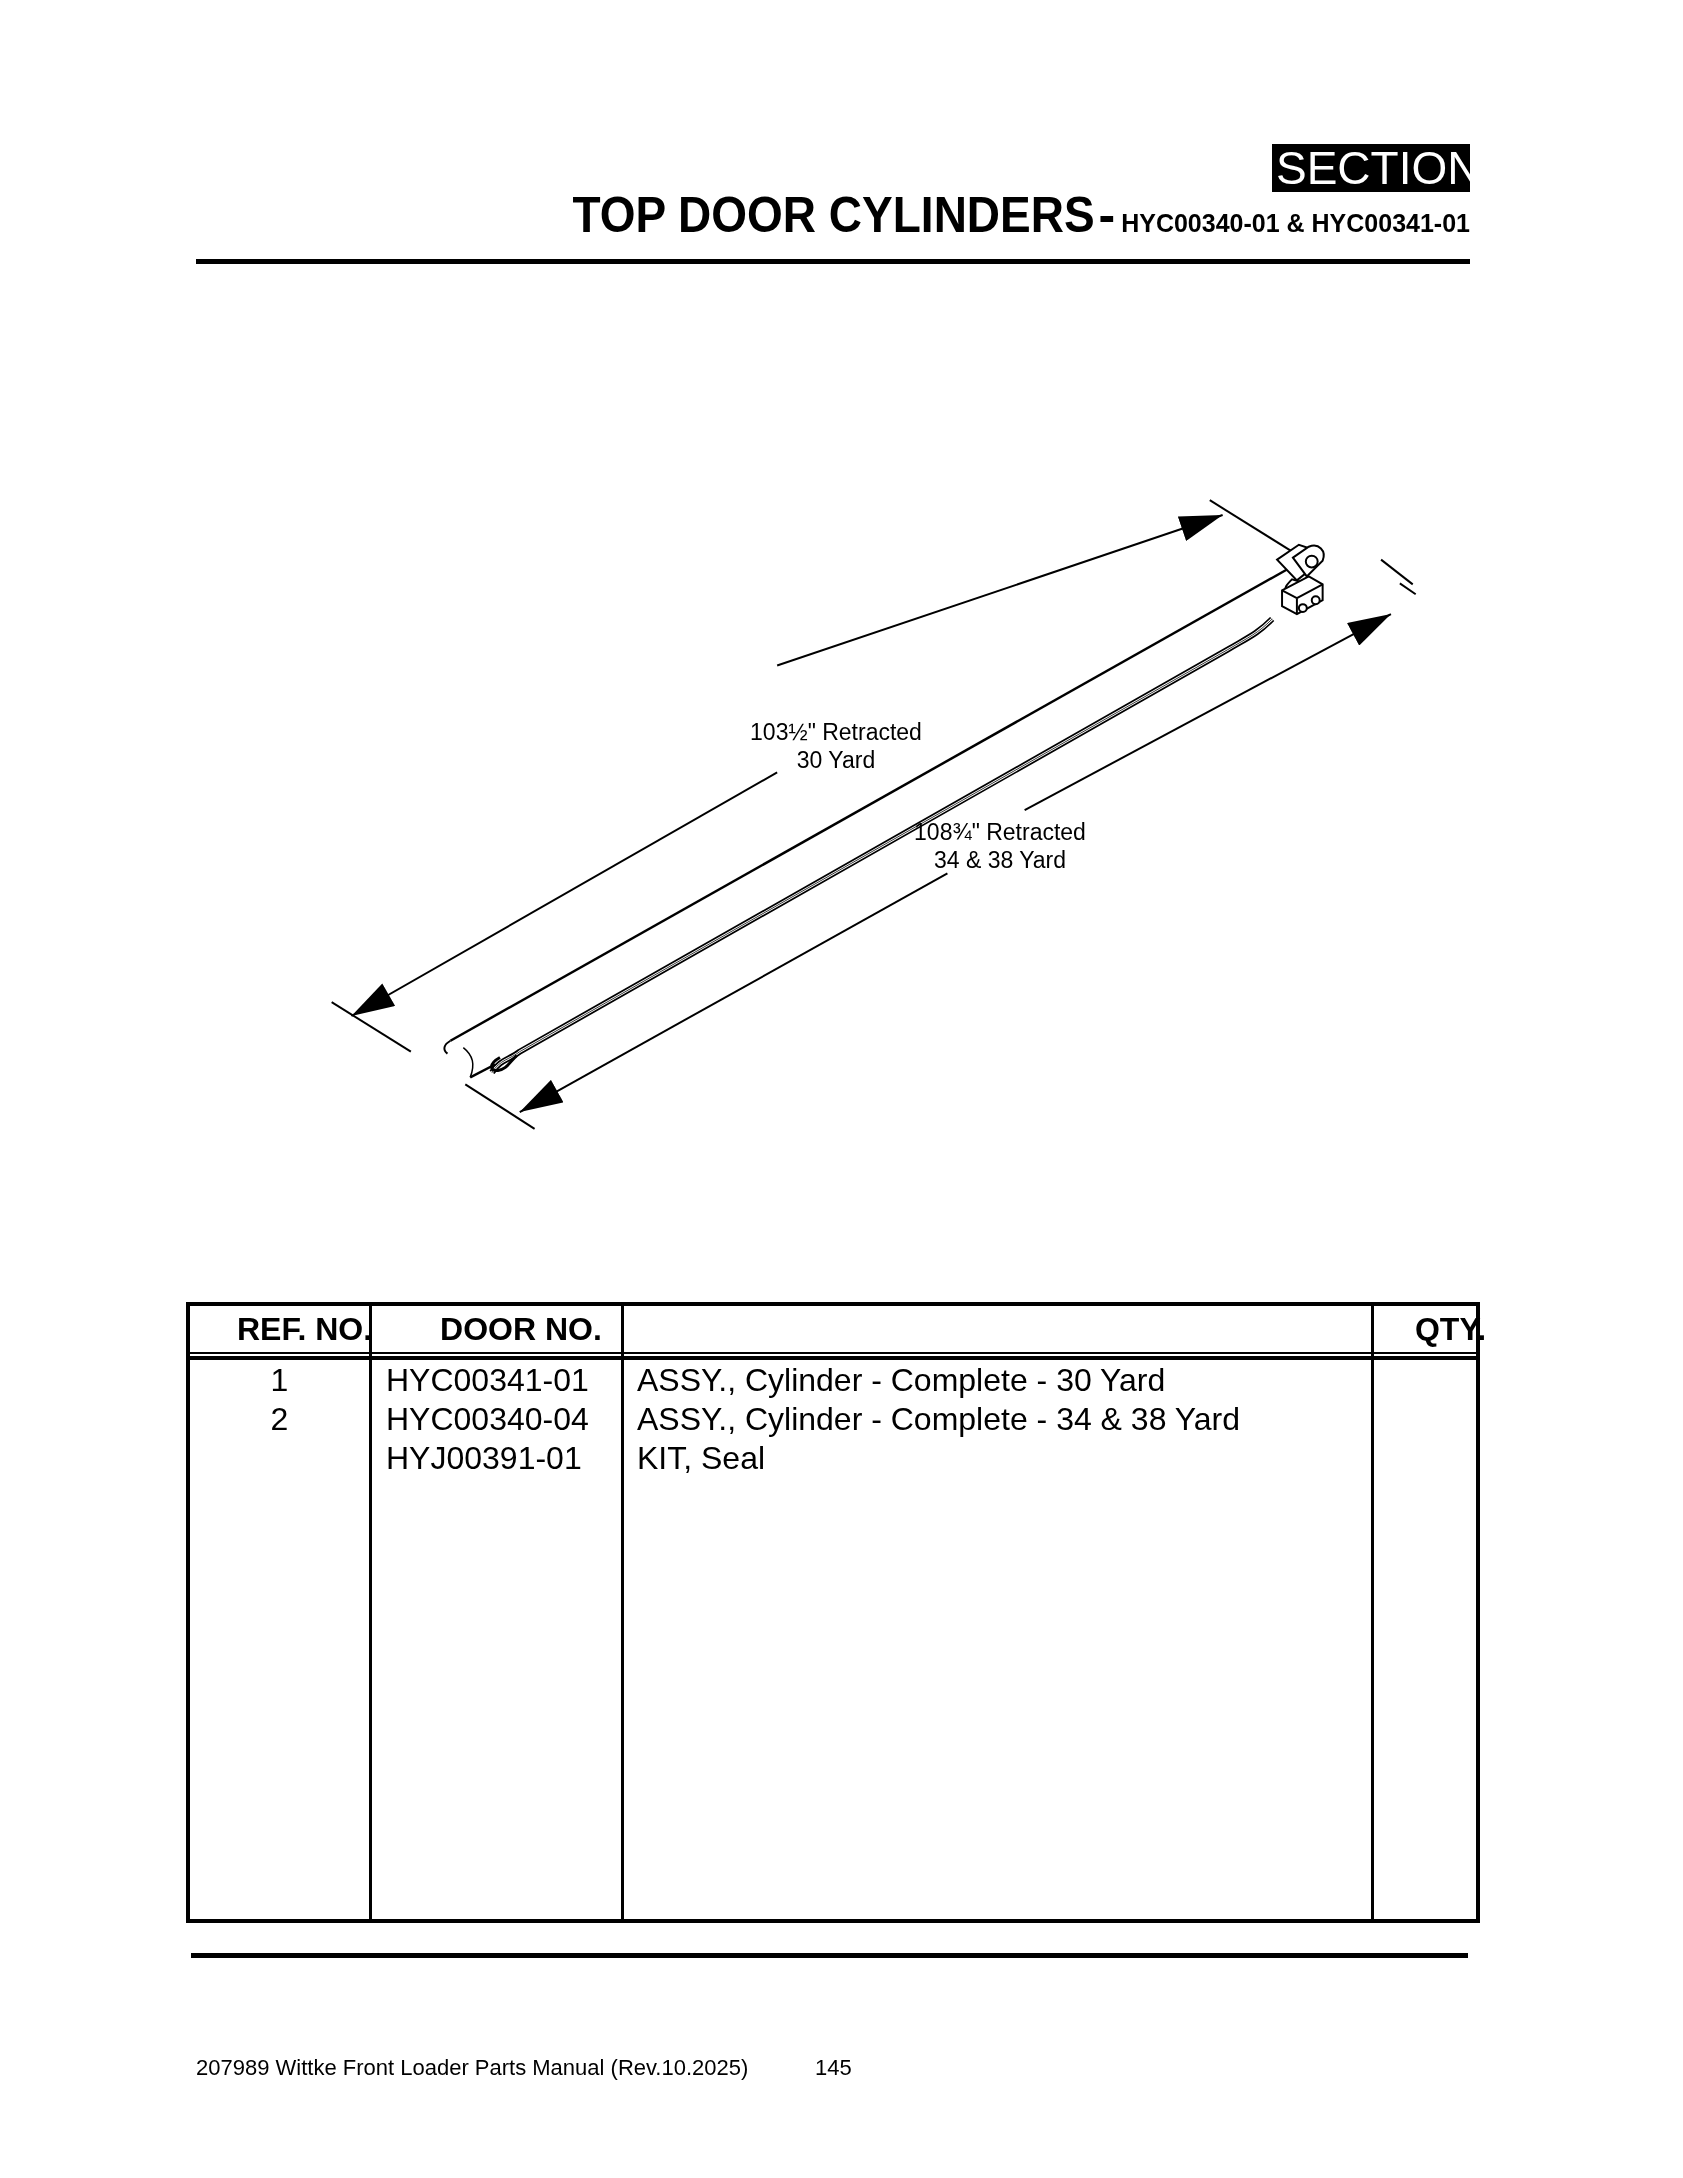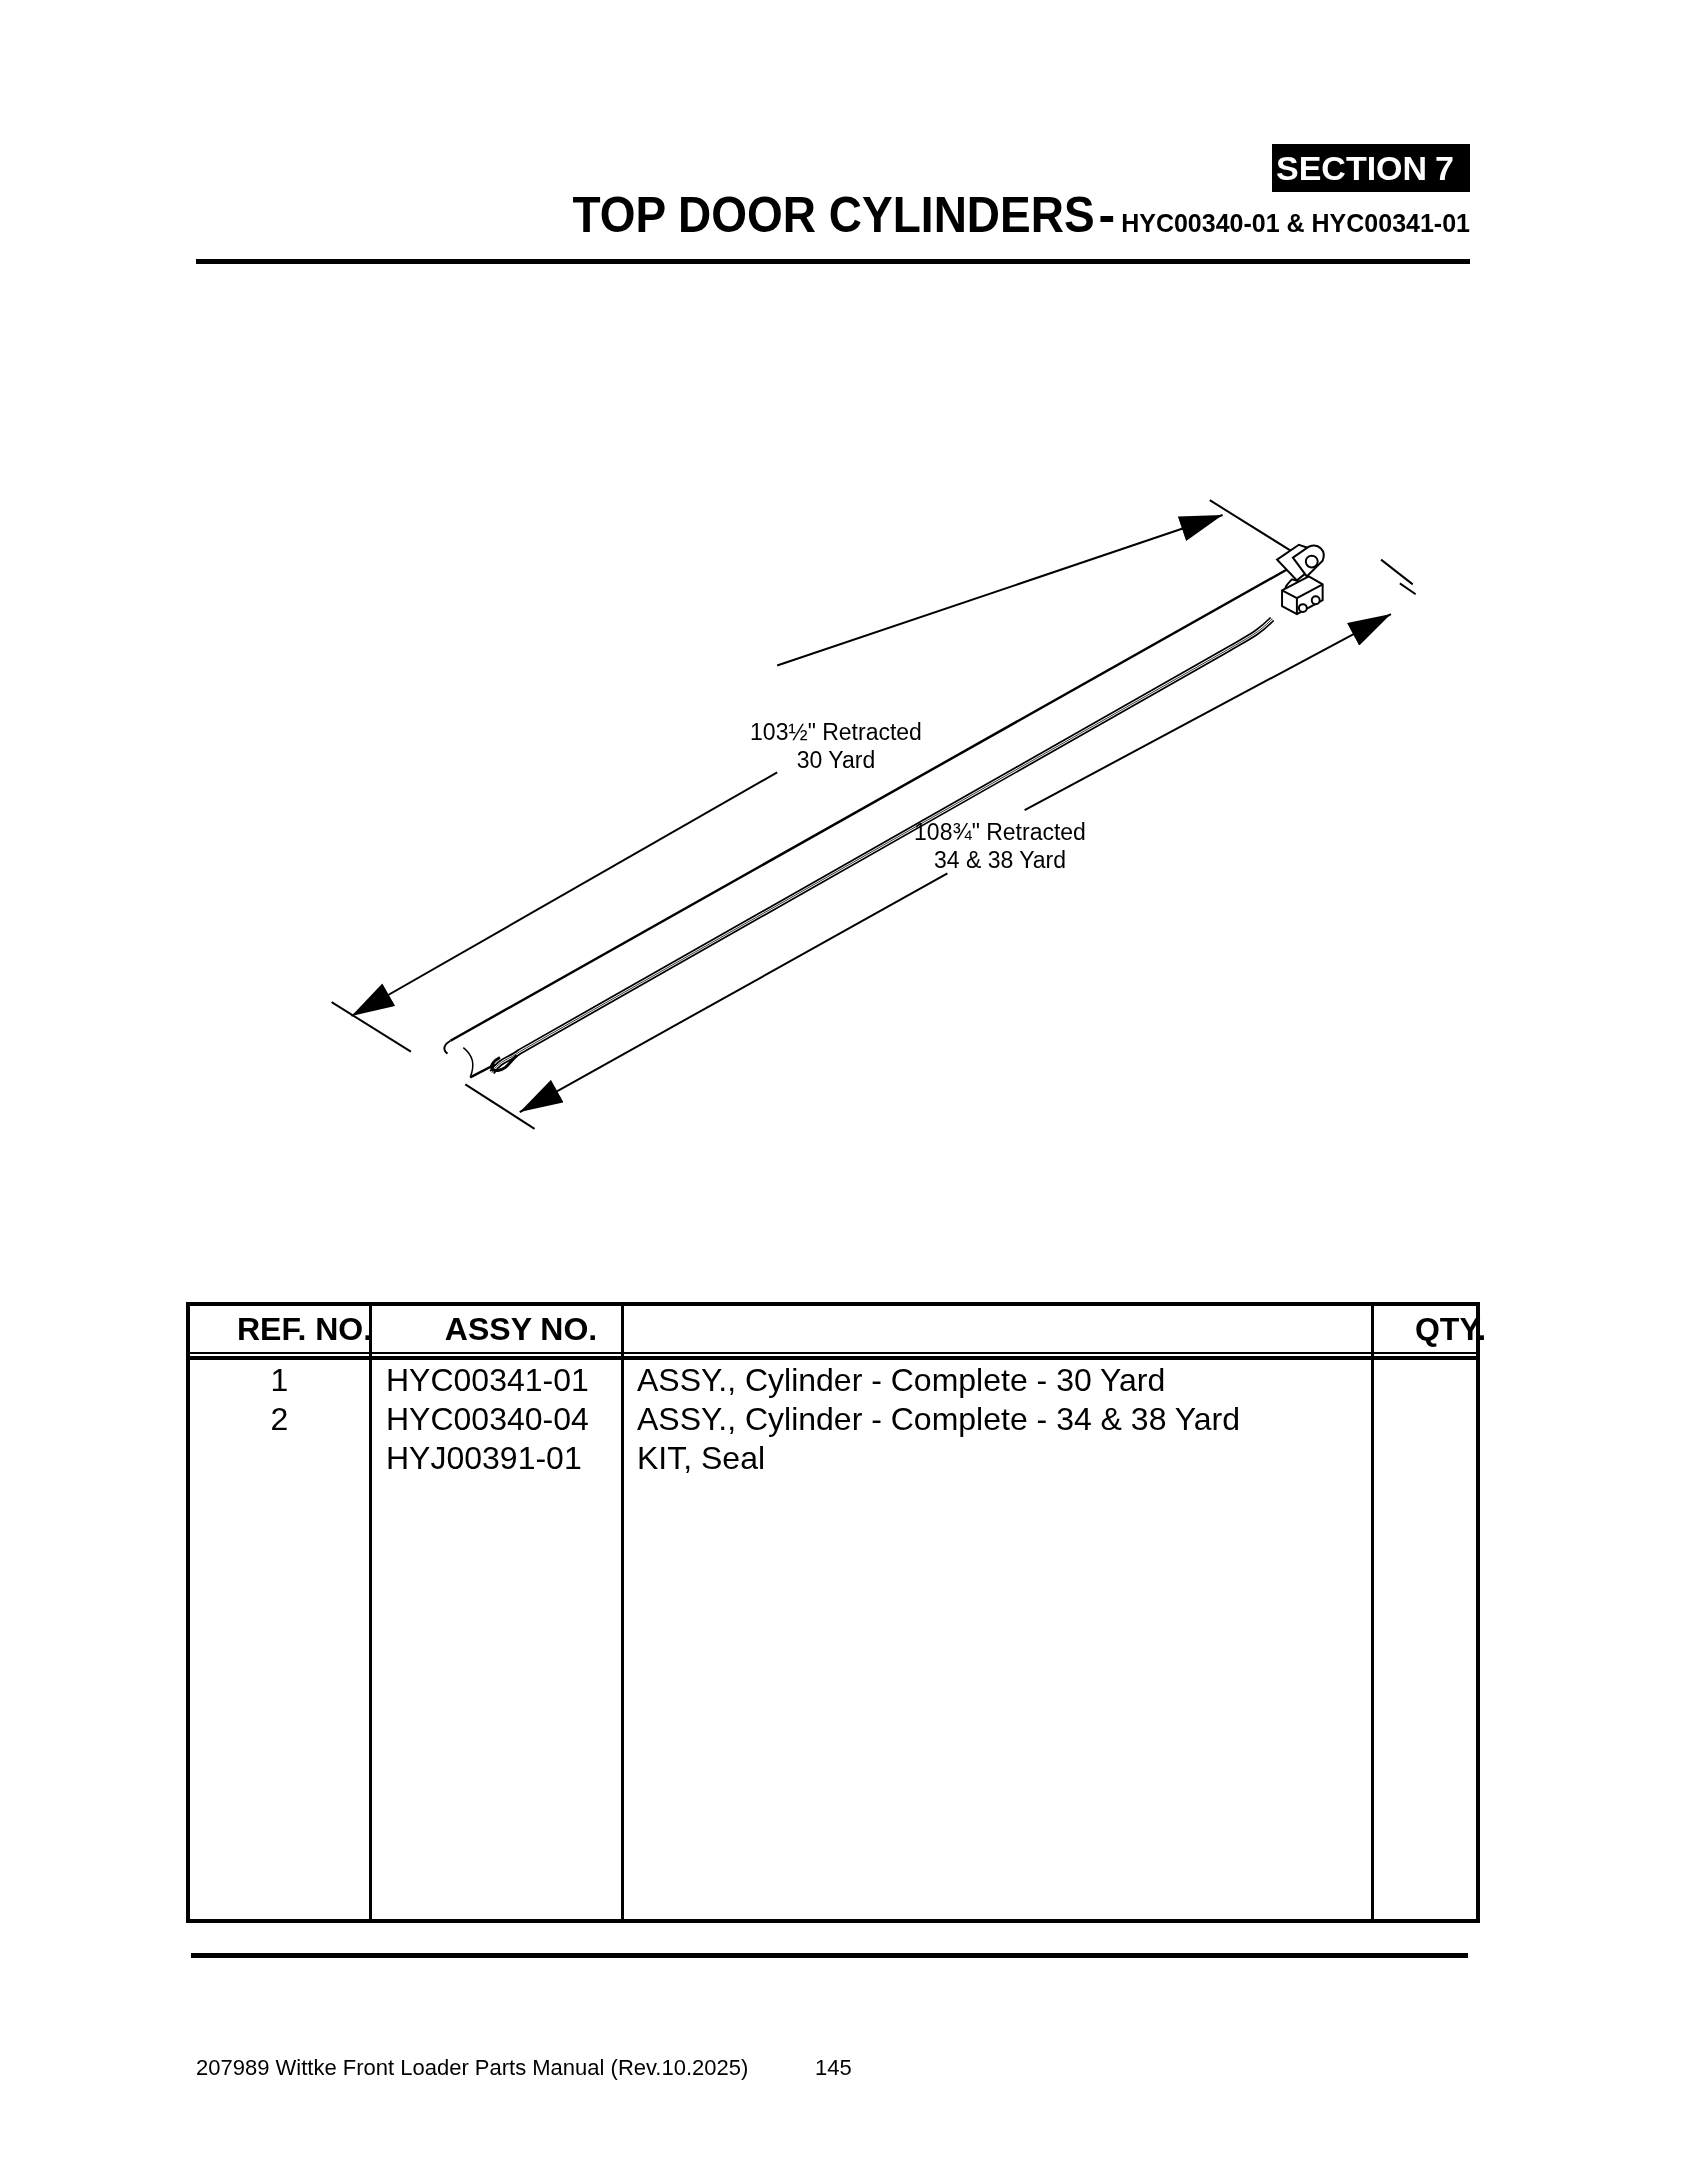--- a/index.html
+++ b/index.html
@@ -2,21 +2,21 @@
 <html><head>
 <meta charset="utf-8">
 <style>
   html, body { margin: 0; padding: 0; background: #ffffff; }
   body {
     width: 1683px; height: 2178px; position: relative; overflow: hidden;
     font-family: "Liberation Sans", sans-serif; color: #000;
   }
   .section-badge {
     position: absolute; left: 1272px; top: 144px; width: 198px; height: 48px;
-    background: #000; color: #fff; font-weight: bold; font-size: 34px;
+    background: #000; color: #fff; font-weight: normal; font-size: 46px;
     display: flex; align-items: center; justify-content: space-between;
     padding: 0 16px 0 4px; box-sizing: border-box; letter-spacing: 0px;
   }
   .title-line {
     position: absolute; right: 213px; top: 186px; white-space: nowrap;
     font-weight: bold; display: flex; align-items: baseline;
   }
   .title-main { font-size: 50px; transform: scaleX(0.92); transform-origin: right bottom; display: inline-block; }
   .title-dash { font-size: 50px; margin: 0 6px 0 4px; }
   .title-sub { font-size: 25px; text-align: right; }
@@ -129,21 +129,21 @@
 </div>
 
 <div class="parts-table">
   <div class="col-div" style="left:179px;"></div>
   <div class="col-div" style="left:431px;"></div>
   <div class="col-div" style="left:1181px;"></div>
   <div class="hdr-rule1"></div>
   <div class="hdr-rule2"></div>
 
   <div class="hdr-cell" style="left:0; width:179px;">REF. NO.</div>
-  <div class="hdr-cell" style="left:182px; width:248px;">ASSY NO.</div>
+  <div class="hdr-cell" style="left:182px; width:248px;">DOOR NO.</div>
   <div class="hdr-cell" style="left:1184px; width:103px;">QTY.</div>
 
   <div class="row" style="top:55px;">
     <div class="cell" style="left:0; width:179px; text-align:center;">1</div>
     <div class="cell" style="left:196px;">HYC00341-01</div>
     <div class="cell" style="left:447px;">ASSY., Cylinder - Complete - 30 Yard</div>
     <div class="cell" style="left:1184px; width:103px; text-align:center;"></div>
   </div>
   <div class="row" style="top:94px;">
     <div class="cell" style="left:0; width:179px; text-align:center;">2</div>

